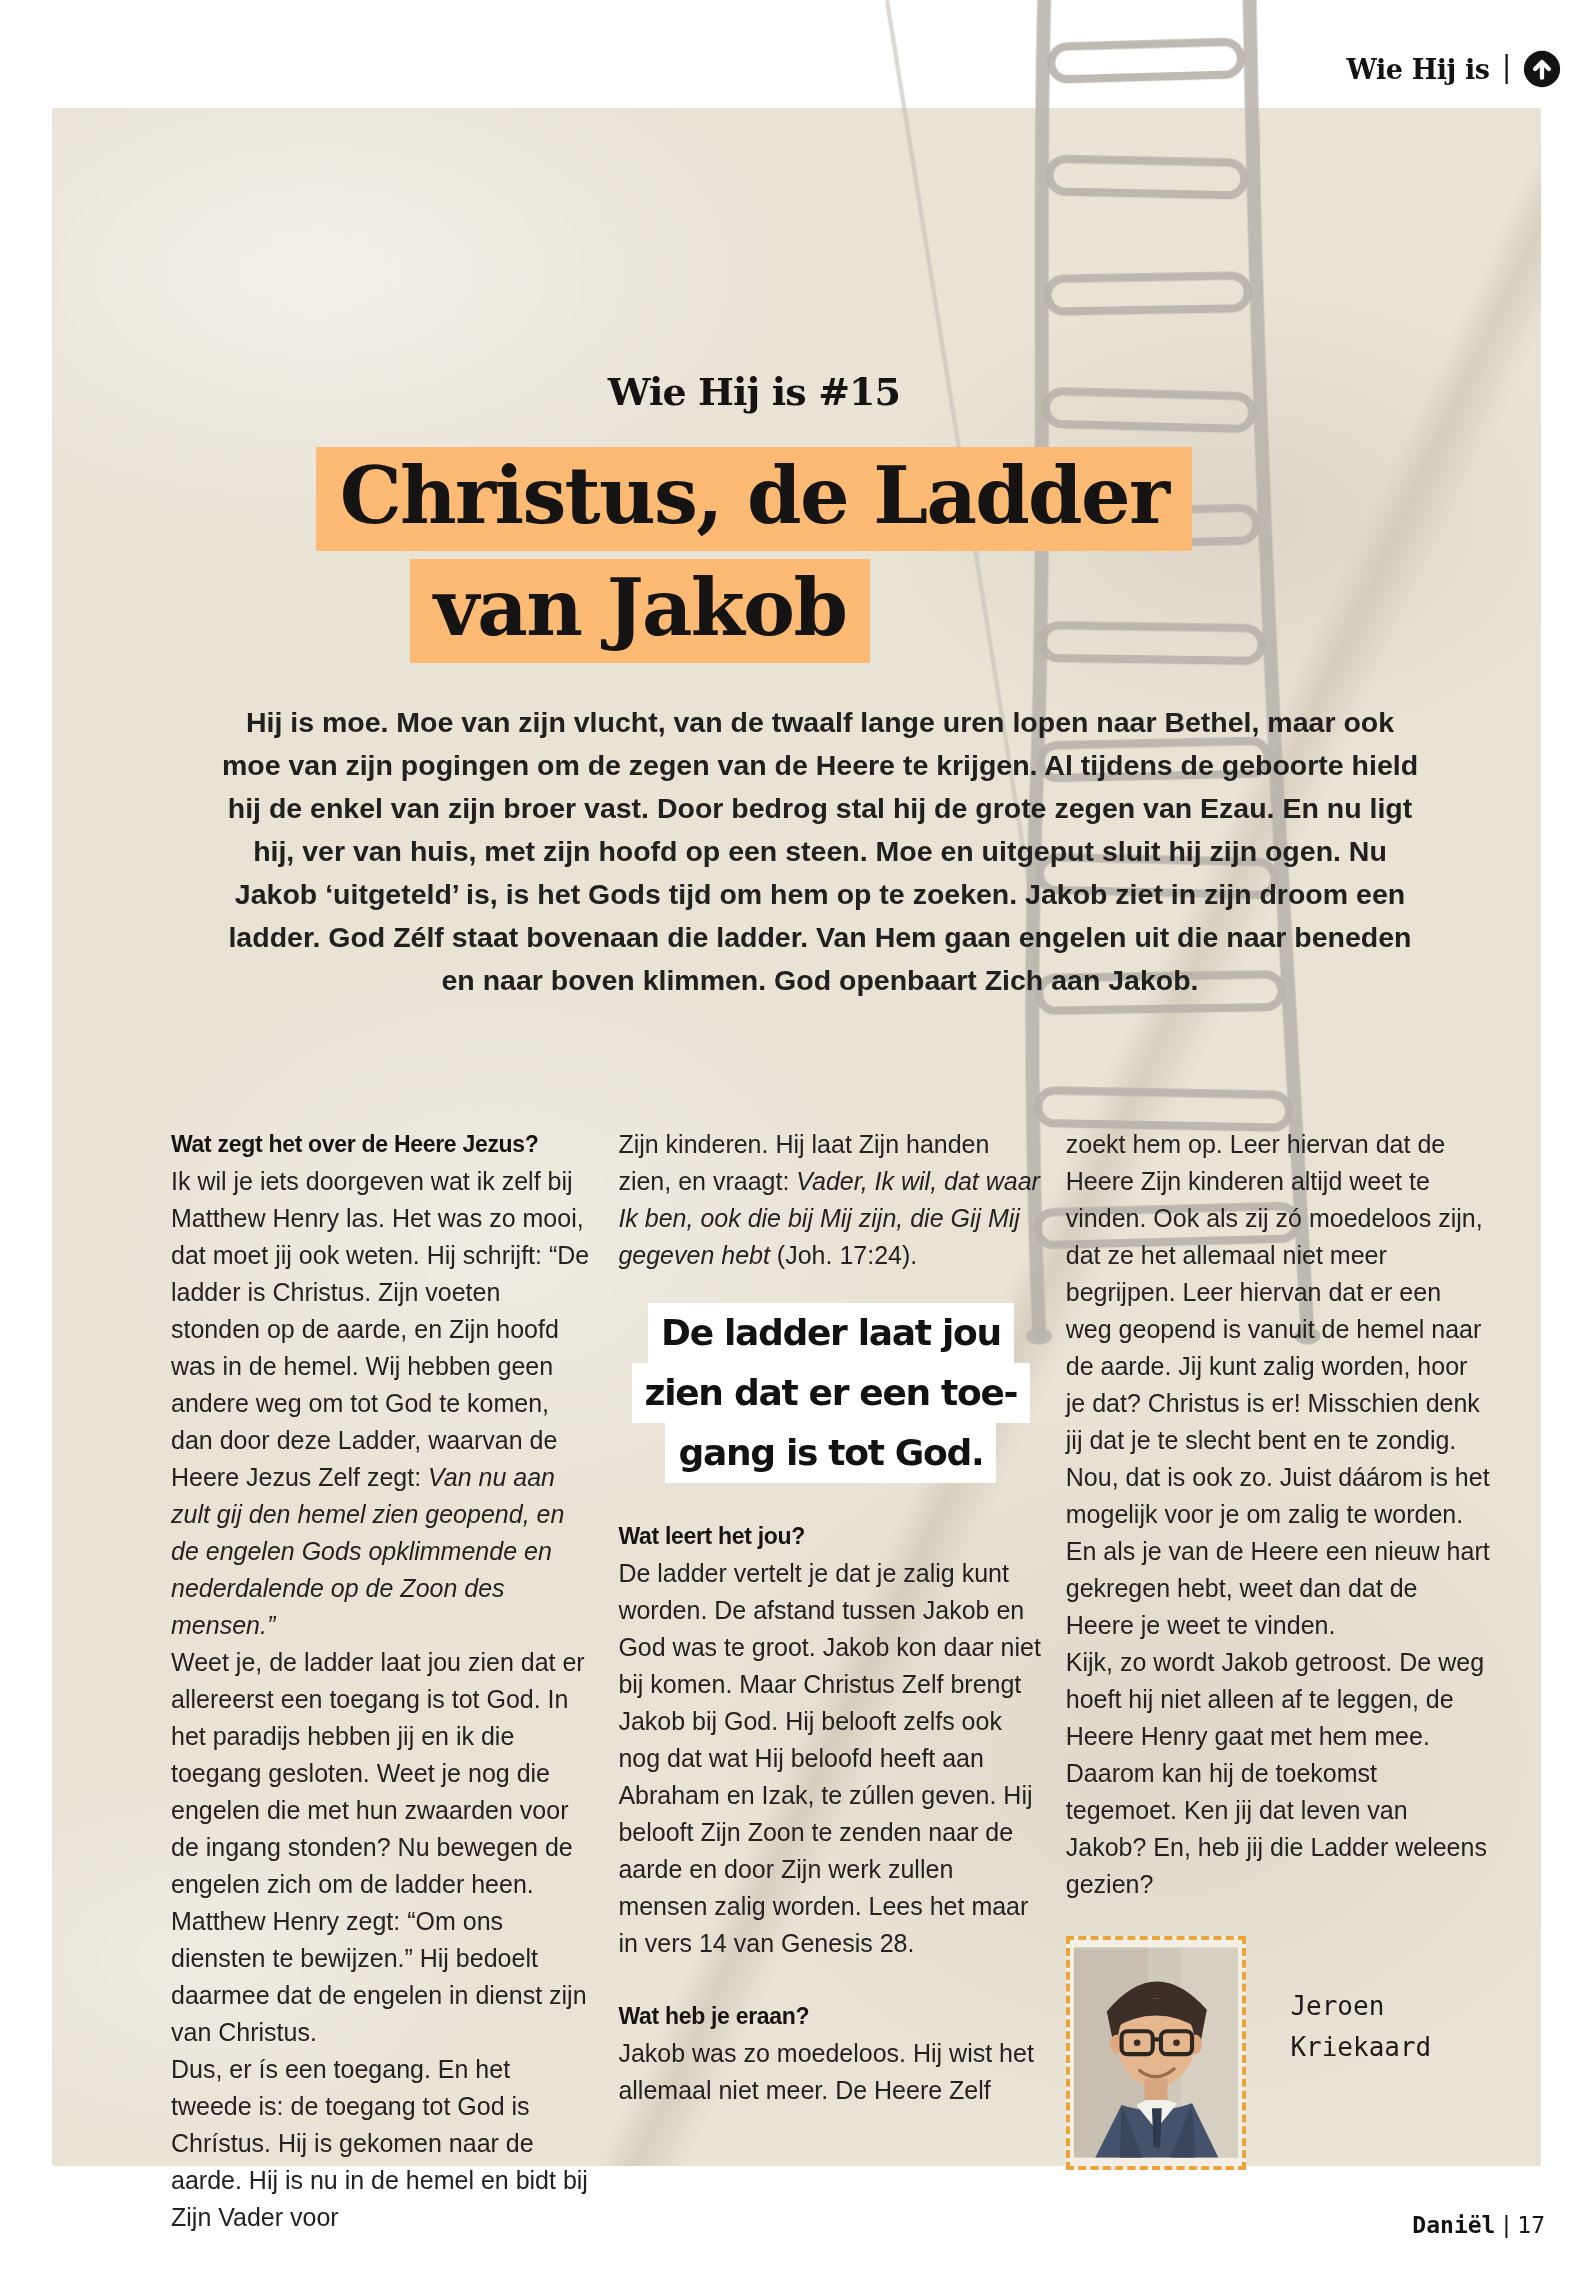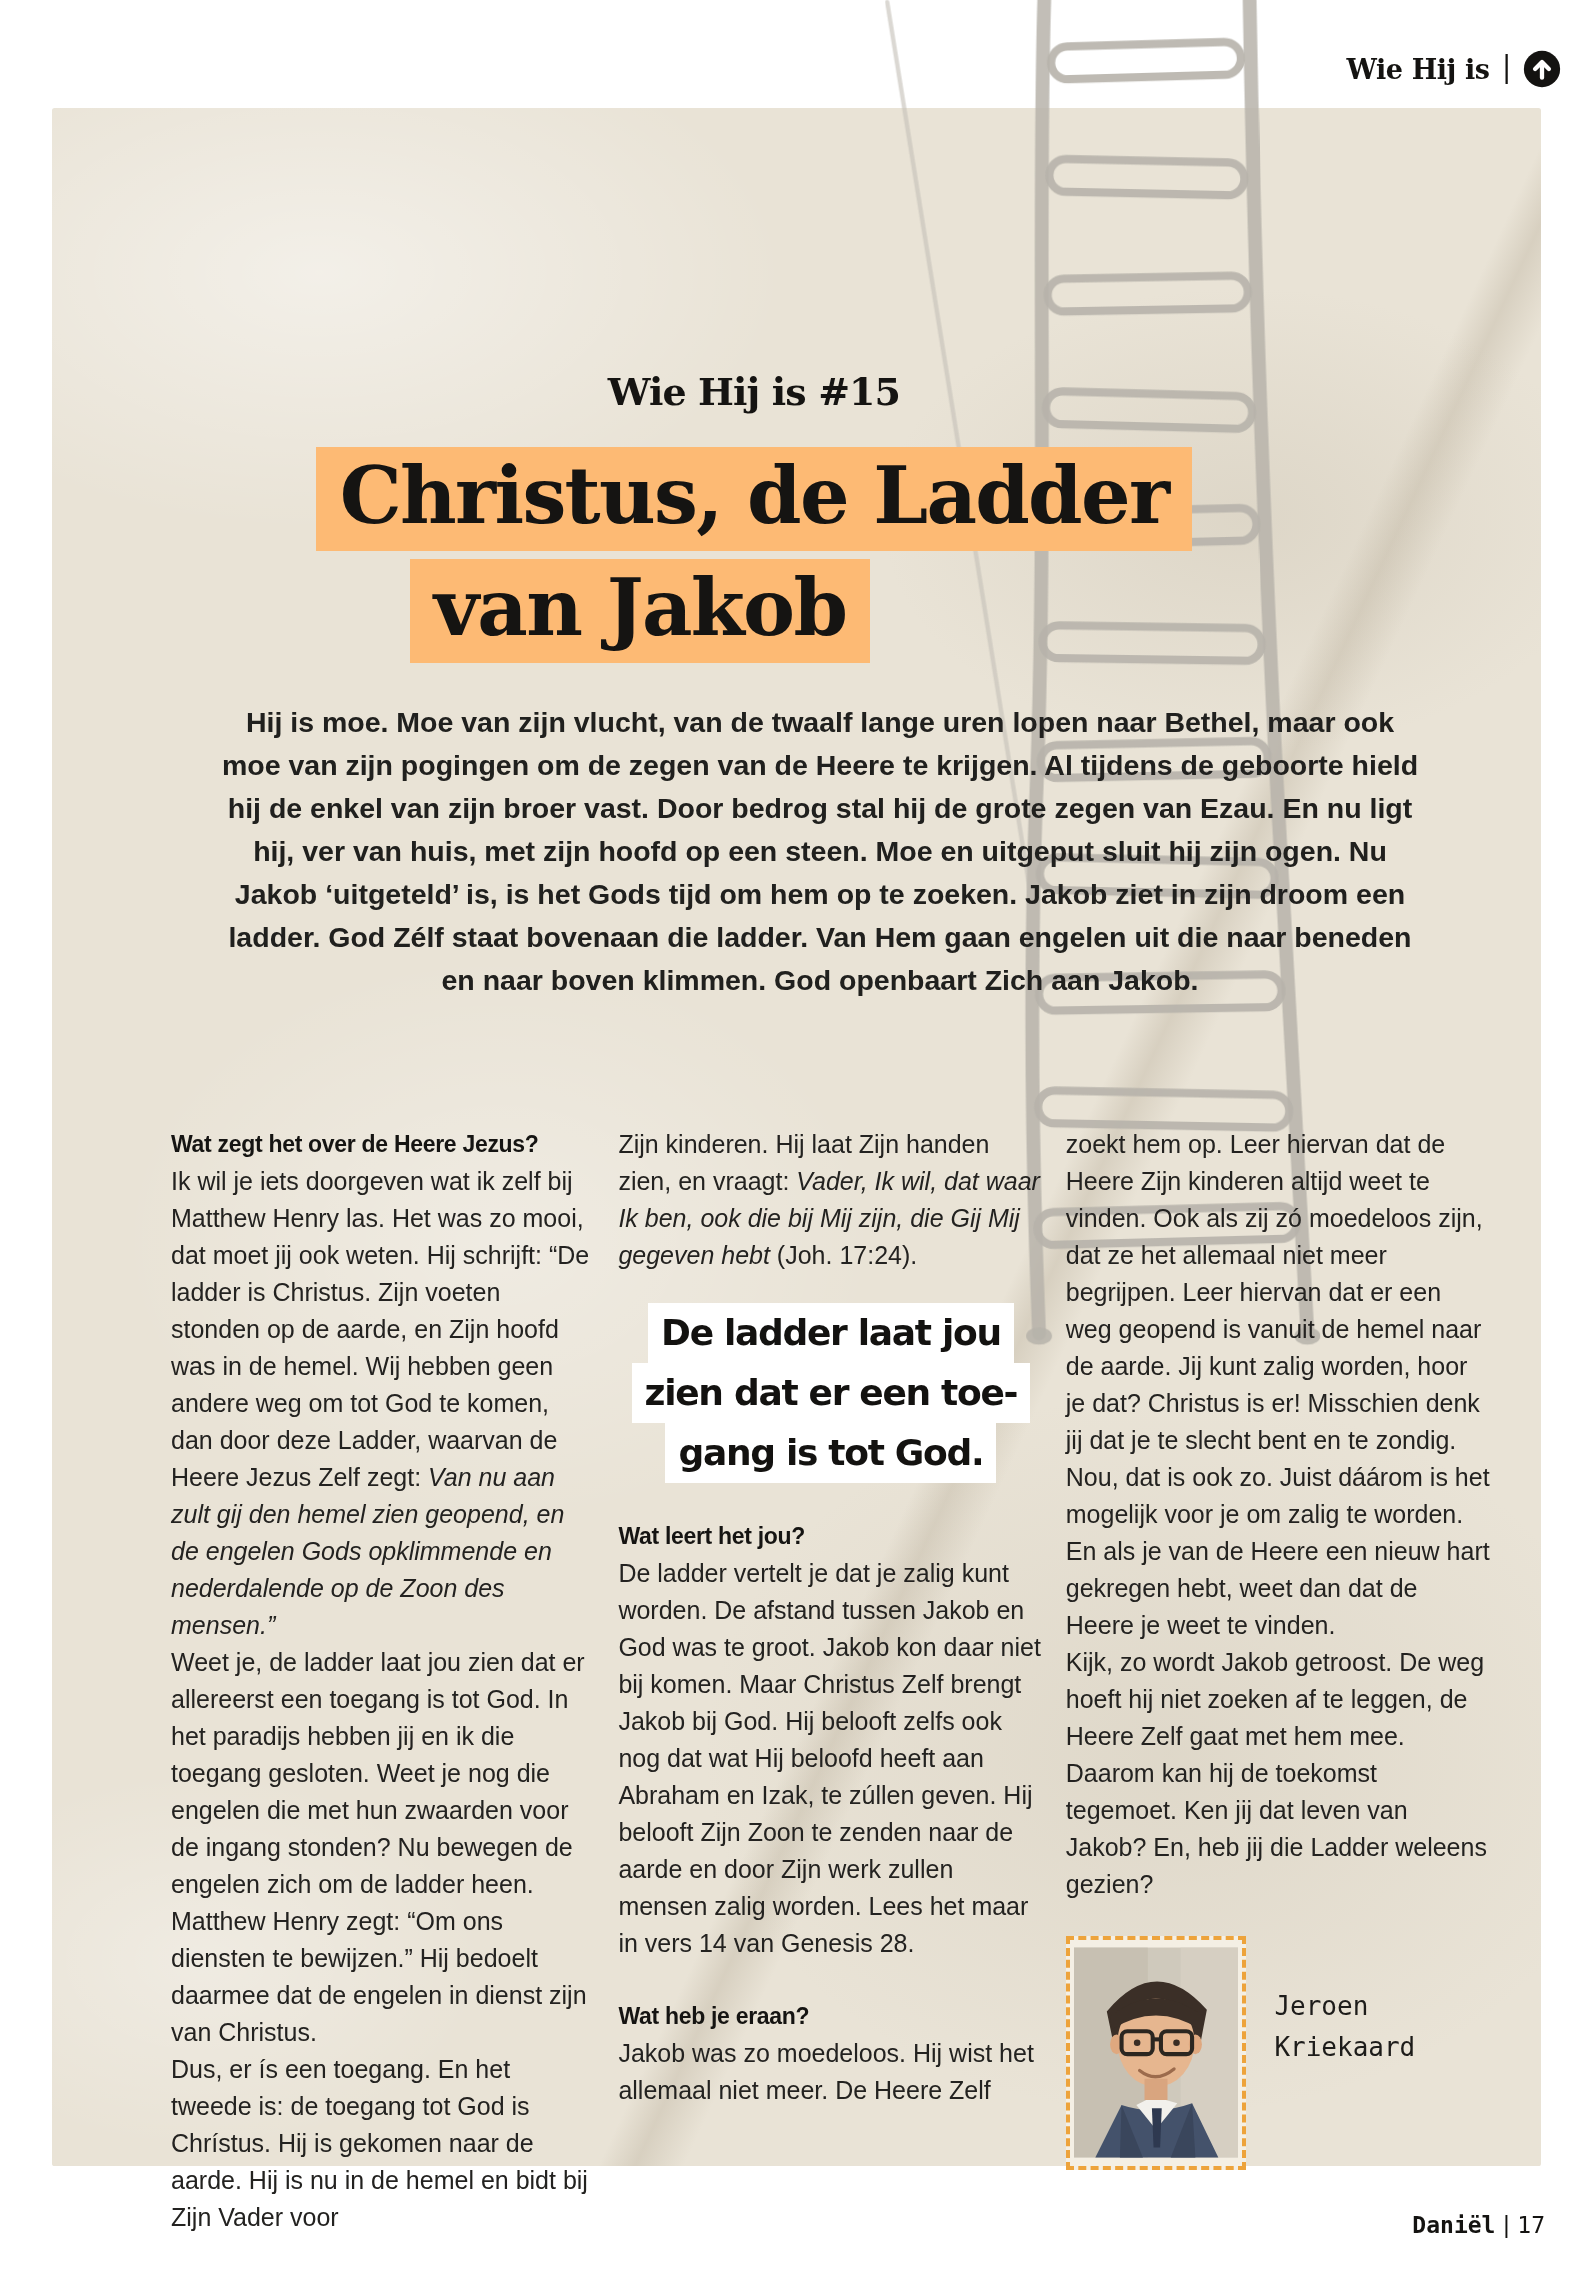--- a/index.html
+++ b/index.html
@@ -69,21 +69,21 @@
   .col h2.spaced{margin-top:36px;}
   .col em{font-style:italic;}
   
   .pullquote{
     margin:29px 0 35px;text-align:center;
     font-family:"DejaVu Sans",sans-serif;font-weight:700;font-size:36px;line-height:40px;
     letter-spacing:-1.3px;color:#131210;
   }
   .pq-line{display:table;margin:0 auto;background:#ffffff;padding:10px 13px;}
   
-  .author{display:flex;margin-top:33px;}
+  .author{display:flex;margin-top:33px;gap:16px;}
   .photo{
     width:164px;height:217px;border:4.3px dashed #eda33b;padding:4.3px;background:#f4efe4;
     flex:0 0 auto;
   }
   .photo svg{display:block;width:100%;height:100%;}
   .author-name{
     margin-left:28px;padding-top:50px;
     font-family:"DejaVu Sans Mono",monospace;font-size:26px;line-height:41px;color:#1d1c1a;
   }
 </style>
@@ -156,21 +156,21 @@
         <span class="pq-line">gang is tot God.</span>
       </div>
       <h2>Wat leert het jou?</h2>
       <p>De ladder vertelt je dat je zalig kunt worden. De afstand tussen Jakob en God was te groot. Jakob kon daar niet bij komen. Maar Christus Zelf brengt Jakob bij God. Hij belooft zelfs ook nog dat wat Hij beloofd heeft aan Abraham en Izak, te zúllen geven. Hij belooft Zijn Zoon te zenden naar de aarde en door Zijn werk zullen mensen zalig worden. Lees het maar in vers 14 van Genesis 28.</p>
       <h2 class="spaced">Wat heb je eraan?</h2>
       <p>Jakob was zo moedeloos. Hij wist het allemaal niet meer. De Heere Zelf</p>
     </div>
 
     <div class="col">
       <p>zoekt hem op. Leer hiervan dat de Heere Zijn kinderen altijd weet te vinden. Ook als zij zó moedeloos zijn, dat ze het allemaal niet meer begrijpen. Leer hiervan dat er een weg geopend is vanuit de hemel naar de aarde. Jij kunt zalig worden, hoor je dat? Christus is er! Misschien denk jij dat je te slecht bent en te zondig. Nou, dat is ook zo. Juist dáárom is het mogelijk voor je om zalig te worden. En als je van de Heere een nieuw hart gekregen hebt, weet dan dat de Heere je weet te vinden.</p>
-      <p>Kijk, zo wordt Jakob getroost. De weg hoeft hij niet zoeken af te leggen, de Heere Zelf gaat met hem mee. Daarom kan hij de toekomst tegemoet. Ken jij dat leven van Jakob? En, heb jij die Ladder weleens gezien?</p>
+      <p>Kijk, zo wordt Jakob getroost. De weg hoeft hij niet alleen af te leggen, de Heere Henry gaat met hem mee. Daarom kan hij de toekomst tegemoet. Ken jij dat leven van Jakob? En, heb jij die Ladder weleens gezien?</p>
       <div class="author">
         <div class="photo">
           <svg viewBox="0 0 200 256">
             <rect x="0" y="0" width="200" height="256" fill="#cfc9bc"></rect>
             <rect x="0" y="0" width="90" height="256" fill="#c2bbab" opacity="0.6"></rect>
             <rect x="130" y="0" width="70" height="256" fill="#d8d2c4" opacity="0.7"></rect>
             <path d="M40 78 Q100 6 162 76 L152 128 Q100 96 50 126 Z" fill="#3b2f27"></path>
             <ellipse cx="100" cy="116" rx="47" ry="54" fill="#e6b68f"></ellipse>
             <ellipse cx="52" cy="118" rx="8" ry="12" fill="#dfa87f"></ellipse>
             <ellipse cx="148" cy="118" rx="8" ry="12" fill="#dfa87f"></ellipse>

